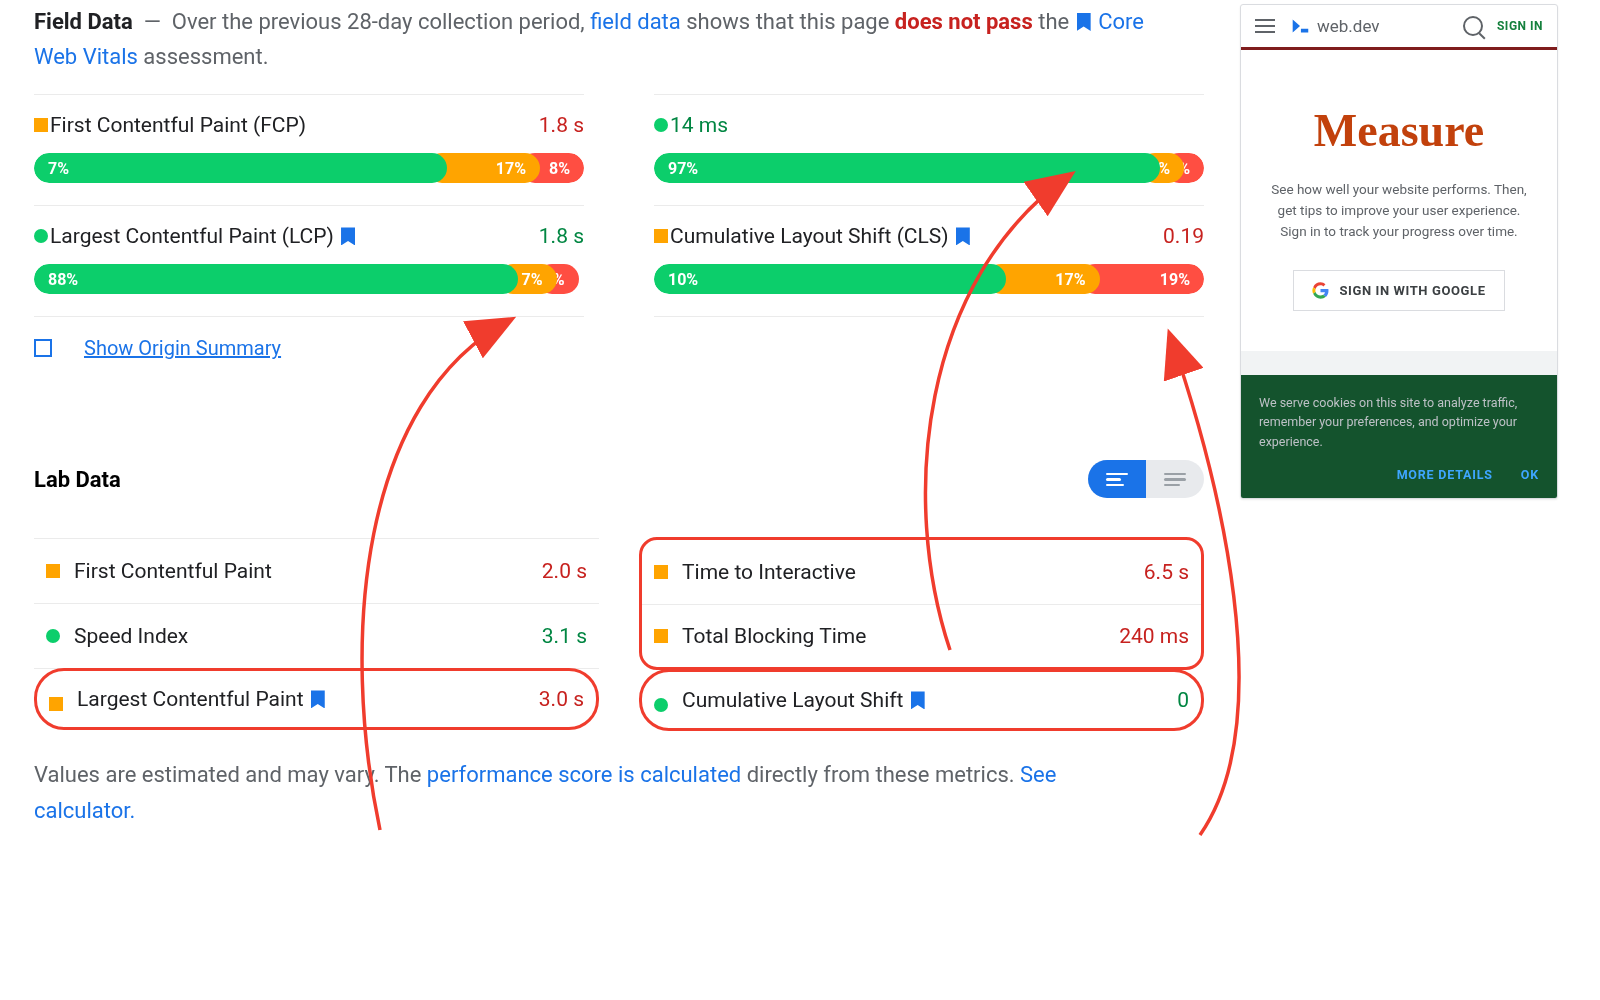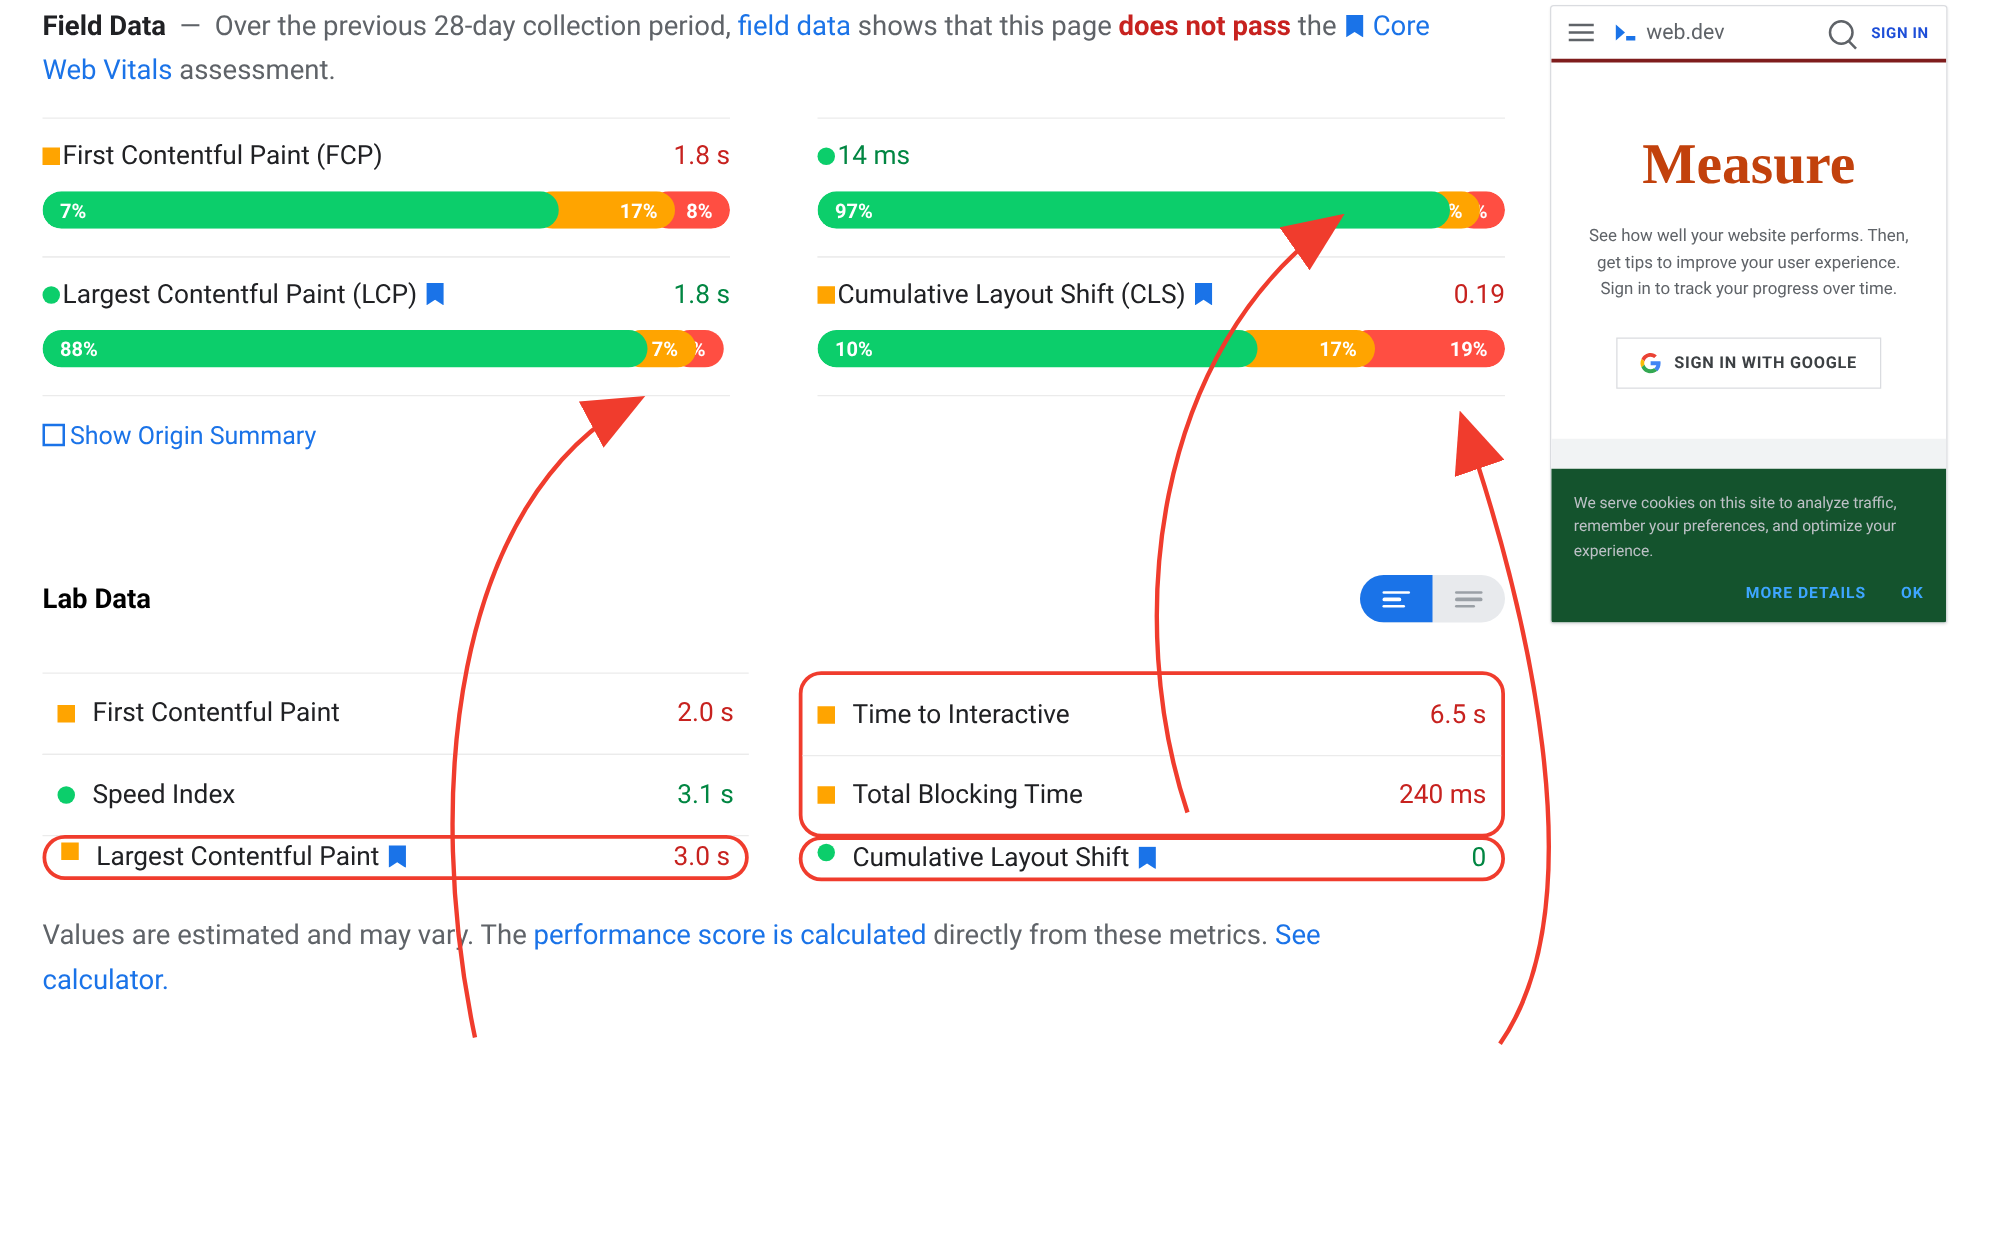--- a/index.html
+++ b/index.html
@@ -41,54 +41,54 @@
   .mval.g{color:var(--textgreen);}
   .mval.r{color:var(--textred);}
 
   .bar{height:30px;border-radius:15px;overflow:hidden;display:flex;font-size:16px;font-weight:700;color:#fff;}
   .seg{display:flex;align-items:center;padding:0 14px;position:relative;}
   .seg.g{background:var(--green);border-radius:15px;z-index:1;}
   .seg.o{background:var(--orange);border-radius:15px;margin-left:-20px;padding-left:30px;z-index:0;justify-content:flex-end;}
   .seg.r{background:var(--red);border-radius:15px;margin-left:-20px;padding-left:26px;z-index:-1;justify-content:flex-end;}
   .bar{position:relative;isolation:isolate;}
 
-  .origin{display:flex;align-items:center;gap:4px;padding:20px 0 10px;font-size:20px;color:var(--blue);}
+  .origin{display:flex;align-items:center;gap:32px;padding:20px 0 10px;font-size:20px;color:var(--blue);text-decoration:underline;}
   .chk{width:18px;height:18px;border:2.5px solid var(--blue);}
 
   .labhead{display:flex;justify-content:space-between;align-items:center;margin:90px 0 40px;}
   .labhead h2{font-size:22px;margin:0;font-weight:700;}
   .toggle{display:flex;background:var(--lightgrey);border-radius:20px;overflow:hidden;height:38px;}
   .toggle>div{width:58px;display:flex;align-items:center;justify-content:center;}
   .toggle .act{background:var(--blue);}
   .bars3{display:flex;flex-direction:column;gap:3px;width:22px;}
   .bars3 span{height:2.5px;background:#fff;border-radius:2px;}
   .bars3 span:nth-child(1){width:22px}.bars3 span:nth-child(2){width:15px}.bars3 span:nth-child(3){width:18px}
   .bars3.grey span{background:#9aa0a6}.bars3.grey span:nth-child(1){width:22px}.bars3.grey span:nth-child(2){width:22px}.bars3.grey span:nth-child(3){width:16px}
 
   .lab .cols{gap:40px;}
   .lrow{display:flex;align-items:center;gap:14px;padding:20px 12px;border-top:1px solid var(--border);border-bottom:1px solid var(--border);margin-bottom:-1px;font-size:21px;}
   .lrow .mname{flex:1;}
   .hlgroup{border:3.5px solid var(--red2);border-radius:18px;padding:0;margin:-1px 0;}
   .hlgroup .lrow{border:none;border-bottom:1px solid var(--border);}
   .hlgroup .lrow:last-child{border-bottom:none;}
-  .hlrow{border:3.5px solid var(--red2);border-radius:30px;padding:3px 12px;display:flex;align-items:flex-start;gap:14px;font-size:21px;margin-top:-1px;}
+  .hlrow{border:3.5px solid var(--red2);border-radius:30px;padding:16px 12px;display:flex;align-items:flex-end;gap:14px;font-size:21px;margin-top:-1px;}
   .hlrow .mname{flex:1;}
 
   .foot{font-size:22px;color:var(--grey);line-height:1.6;margin-top:26px;max-width:1060px;}
 
   
   .phone{width:318px;border:1px solid #dadce0;border-radius:3px;overflow:hidden;box-shadow:0 1px 2px rgba(0,0,0,.08);margin-top:0;}
   .pbar{display:flex;align-items:center;gap:14px;padding:10px 14px;border-bottom:3px solid #7f1d1d;}
   .ham{display:flex;flex-direction:column;gap:4px;width:20px;}
   .ham span{height:2px;background:#5f6368;}
   .brand{display:flex;align-items:center;gap:6px;flex:1;font-size:17px;color:#5f6368;}
   .brand svg{width:22px;height:22px;}
   .psearch{width:20px;height:20px;border:2px solid #5f6368;border-radius:50%;position:relative;}
   .psearch::after{content:'';position:absolute;width:8px;height:2px;background:#5f6368;transform:rotate(45deg);bottom:-3px;right:-5px;}
-  .signin{font-size:12px;font-weight:700;color:#1d4ed8;letter-spacing:.5px;}
+  .signin{font-size:12px;font-weight:700;color:#15803d;letter-spacing:.5px;}
   .pbody{padding:54px 24px 40px;text-align:center;}
   .pbody h1{font-size:46px;font-weight:700;margin:0 0 22px;font-family:Georgia,serif;color:#c2410c;}
   .pbody p{font-size:13.5px;color:#5f6368;line-height:1.55;margin:0 0 28px;}
   .gbtn{display:inline-flex;align-items:center;gap:10px;border:1px solid #dadce0;padding:11px 18px;font-size:13px;font-weight:700;letter-spacing:.6px;color:#3c4043;}
   .glogo{width:17px;height:17px;}
   .pgap{height:24px;background:#f1f3f4;}
   .pcookie{background:#14532d;color:#bdc1c6;padding:18px 18px 14px;font-size:12.5px;line-height:1.55;}
   .pcookie .act2{display:flex;justify-content:flex-end;gap:28px;margin-top:14px;font-size:12.5px;font-weight:700;letter-spacing:.8px;color:#3ea6ff;}
 
   svg.arrows{position:absolute;top:0;left:0;pointer-events:none;}

